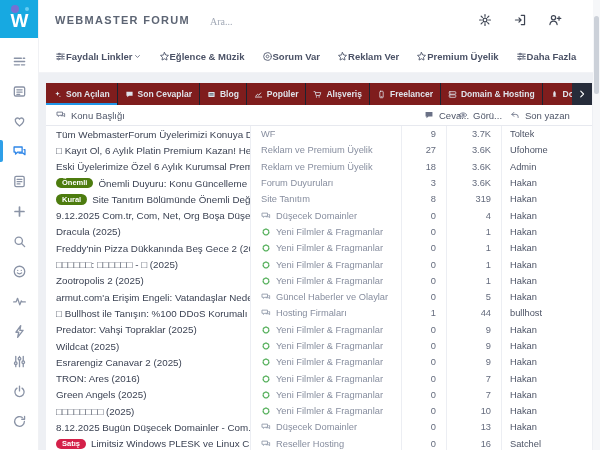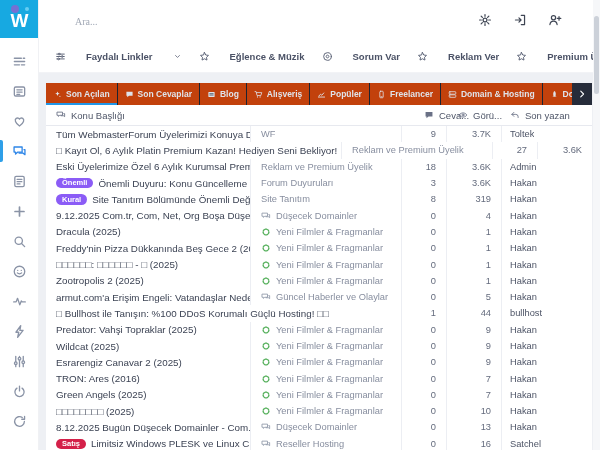--- a/index.html
+++ b/index.html
@@ -25,28 +25,28 @@
   .brand{font-size:11px;font-weight:bold;letter-spacing:1.3px;color:#5d6574;white-space:nowrap;}
   .search{margin-left:18px;flex:1;}
   .search input{border:none;outline:none;background:transparent;font-size:10px;color:#6b7280;width:220px;font-family:Liberation Serif, serif;}
   .search input::placeholder{color:#a2a9b6;}
   .top-actions{display:flex;gap:21px;color:#3f4654;margin-right:24px;align-items:center;}
   .top-btn{cursor:pointer;}
   .top-btn .ic{width:14px;height:14px;}
 
   .menubar{height:32px;background:#fff;display:flex;align-items:center;gap:17px;padding:0 16px;color:#4b5266;
     font-size:9.5px;font-weight:bold;border-bottom:1px solid #f2f3f6;white-space:nowrap;}
-  .nav-item{display:flex;align-items:center;gap:20px;cursor:pointer;}
+  .nav-item{display:flex;align-items:center;gap:0;cursor:pointer;}
   .nav-item .ic{width:11px;height:11px;color:#5a6175;}
   .chev{display:flex;}
   .chev .ic{width:9px;height:9px;}
 
   
   .content{flex:1;padding:10px 8px 0 7px;display:flex;flex-direction:column;min-height:0;}
-  .tabs{height:22px;flex:0 0 22px;background:#c2410c;display:flex;align-items:stretch;position:relative;}
+  .tabs{height:22px;flex:0 0 22px;background:#7f1d1d;display:flex;align-items:stretch;position:relative;}
   .tab-list{display:flex;flex:1;overflow:hidden;}
   .tab{display:flex;align-items:center;gap:4px;padding:0 7px;color:#dfe3ea;font-size:8.5px;font-weight:bold;
     border-right:1px solid #1d2330;white-space:nowrap;cursor:pointer;position:relative;}
   .tab .ic{width:9px;height:9px;}
   .tab.active::after{content:"";position:absolute;left:0;right:0;bottom:0;height:2.5px;background:#2196e8;}
   .tab-arrow{display:flex;align-items:center;color:#fff;padding:0 5px;cursor:pointer;background:#262c3a;}
   .tab-arrow .ic{width:10px;height:10px;}
 
   .table{background:#fff;flex:1;display:flex;flex-direction:column;min-height:0;}
   .thead{height:20px;flex:0 0 20px;display:flex;align-items:center;font-size:9.5px;color:#4f5668;border-bottom:1px solid #e7e9ef;}
@@ -64,21 +64,21 @@
   .td.col-cat,.td.col-replies,.td.col-views,.td.col-last{border-left:1px solid #eceef3;}
   .td.col-replies,.td.col-views{justify-content:flex-end;padding-right:10px;}
   .tt{font-size:9.8px;color:#3c4354;white-space:nowrap;overflow:hidden;}
   .ct{font-size:9.3px;color:#878e9f;white-space:nowrap;overflow:hidden;}
   .num{font-size:9.3px;color:#646b7d;}
   .td.col-last span{font-size:9.3px;color:#4d5466;white-space:nowrap;overflow:hidden;}
   .cic{display:flex;margin-right:5px;color:#9099a9;}
   .cic .ic{width:10px;height:10px;}
   .cic.film{color:#56b05c;}
   .badge{flex:0 0 auto;font-size:7.5px;font-weight:bold;color:#fff;padding:1.5px 6px;border-radius:8px;margin-right:5px;line-height:1;}
-  .badge.blue{background:#8b5cf6;}
+  .badge.blue{background:#4d7c0f;}
   .badge.red{background:#d42049;text-align:center;}
 
   
   .scrollbar{position:absolute;right:0;top:0;bottom:0;width:7px;background:#f6f7f9;z-index:5;}
   .scroll-thumb{position:absolute;top:16px;left:1px;width:5px;height:78px;background:#ccd1d9;border-radius:3px;cursor:pointer;}
 </style>
 </head>
 <body>
 
 <div class="app">
@@ -166,20 +166,21 @@
             <path d="M13.2 8A5.2 5.2 0 1 1 11 3.7"></path>
             <path d="M13.4 2.6v3h-3"></path>
           </svg>
         </div>
       </div>
   </aside>
 
   <div class="main">
 
     <header class="topbar">
+      <div class="brand">WEBMASTER FORUM</div>
       <div class="search">
         <input type="text" placeholder="Ara..." style="">
       </div>
       <div class="top-actions">
         <span class="top-btn"><span><svg class="ic" viewBox="0 0 16 16">
                 <circle cx="8" cy="8" r="2.2"></circle>
                 <path d="M8 1.8v2M8 12.2v2M1.8 8h2M12.2 8h2M3.6 3.6l1.4 1.4M11 11l1.4 1.4M12.4 3.6L11 5M5 11l-1.4 1.4"></path>
               </svg></span></span>
         <span class="top-btn"><span><svg class="ic" viewBox="0 0 16 16">
                 <path d="M9.5 2.8h3.7v10.4H9.5M2.8 8h6.4M6.8 5.6L9.2 8l-2.4 2.4"></path>
@@ -260,31 +261,31 @@
             </div>
             <div class="tab">
               <svg class="ic" viewBox="0 0 16 16">
                 <rect x="2.5" y="3.5" width="11" height="9" rx="1" fill="currentColor" stroke="none"></rect>
                 <path d="M5 6.5h6M5 9h6" stroke="#262c3a" stroke-width="1.2"></path>
               </svg>
               <span>Blog</span>
             </div>
             <div class="tab">
               <svg class="ic" viewBox="0 0 16 16">
+                <path d="M2.5 12.5h11M3.5 10.5l2.8-3 2.2 1.8 3.5-4" stroke-width="1.6"></path>
+              </svg>
+              <span>Popüler</span>
+            </div>
+            <div class="tab">
+              <svg class="ic" viewBox="0 0 16 16">
                 <path d="M1.8 2.8h1.9l1.7 7h6.8l1.6-5.2H4.5"></path>
                 <circle cx="6.2" cy="12.4" r="1.1" fill="currentColor" stroke="none"></circle>
                 <circle cx="10.9" cy="12.4" r="1.1" fill="currentColor" stroke="none"></circle>
               </svg>
               <span>Alışveriş</span>
-            </div>
-            <div class="tab">
-              <svg class="ic" viewBox="0 0 16 16">
-                <path d="M2.5 12.5h11M3.5 10.5l2.8-3 2.2 1.8 3.5-4" stroke-width="1.6"></path>
-              </svg>
-              <span>Popüler</span>
             </div>
             <div class="tab">
               <svg class="ic" viewBox="0 0 16 16">
                 <rect x="5" y="2.2" width="6" height="11.6" rx="1.3"></rect>
                 <path d="M7 12h2"></path>
               </svg>
               <span>Freelancer</span>
             </div>
             <div class="tab">
               <svg class="ic" viewBox="0 0 16 16">
@@ -364,20 +365,23 @@
     </div>
             <div class="tr">
       <div class="td col-title">
                 <span class="tt">□ Kayıt Ol, 6 Aylık Platin Premium Kazan! Hediyen Seni Bekliyor!</span>
               </div>
       <div class="td col-cat">
                 <span class="ct">Reklam ve Premium Üyelik</span>
               </div>
       <div class="td col-replies num">27</div>
       <div class="td col-views num">3.6K</div>
+      <div class="td col-last">
+                <span>Ufohome</span>
+              </div>
     </div>
             <div class="tr">
       <div class="td col-title">
                 <span class="tt">Eski Üyelerimize Özel 6 Aylık Kurumsal Premium Üyelik Hediy...</span>
               </div>
       <div class="td col-cat">
                 <span class="ct">Reklam ve Premium Üyelik</span>
               </div>
       <div class="td col-replies num">18</div>
       <div class="td col-views num">3.6K</div>
@@ -519,20 +523,29 @@
               </div>
       <div class="td col-replies num">0</div>
       <div class="td col-views num">5</div>
       <div class="td col-last">
                 <span>Hakan</span>
               </div>
     </div>
             <div class="tr">
       <div class="td col-title">
                 <span class="tt">□ Bullhost ile Tanışın: %100 DDoS Korumalı Güçlü Hosting! □□</span>
+              </div>
+      <div class="td col-cat">
+                <span class="cic chat">
+                  <svg class="ic" viewBox="0 0 16 16">
+                    <path d="M2.2 3.4h8.2v5H6L3.8 10.2V8.4H2.2z"></path>
+                    <path d="M12.4 5.8h1.4v4.8l-1.9-1.4H8.3"></path>
+                  </svg>
+                </span>
+                <span class="ct">Hosting Firmaları</span>
               </div>
       <div class="td col-replies num">1</div>
       <div class="td col-views num">44</div>
       <div class="td col-last">
                 <span>bullhost</span>
               </div>
     </div>
             <div class="tr">
       <div class="td col-title">
                 <span class="tt">Predator: Vahşi Topraklar (2025)</span>

